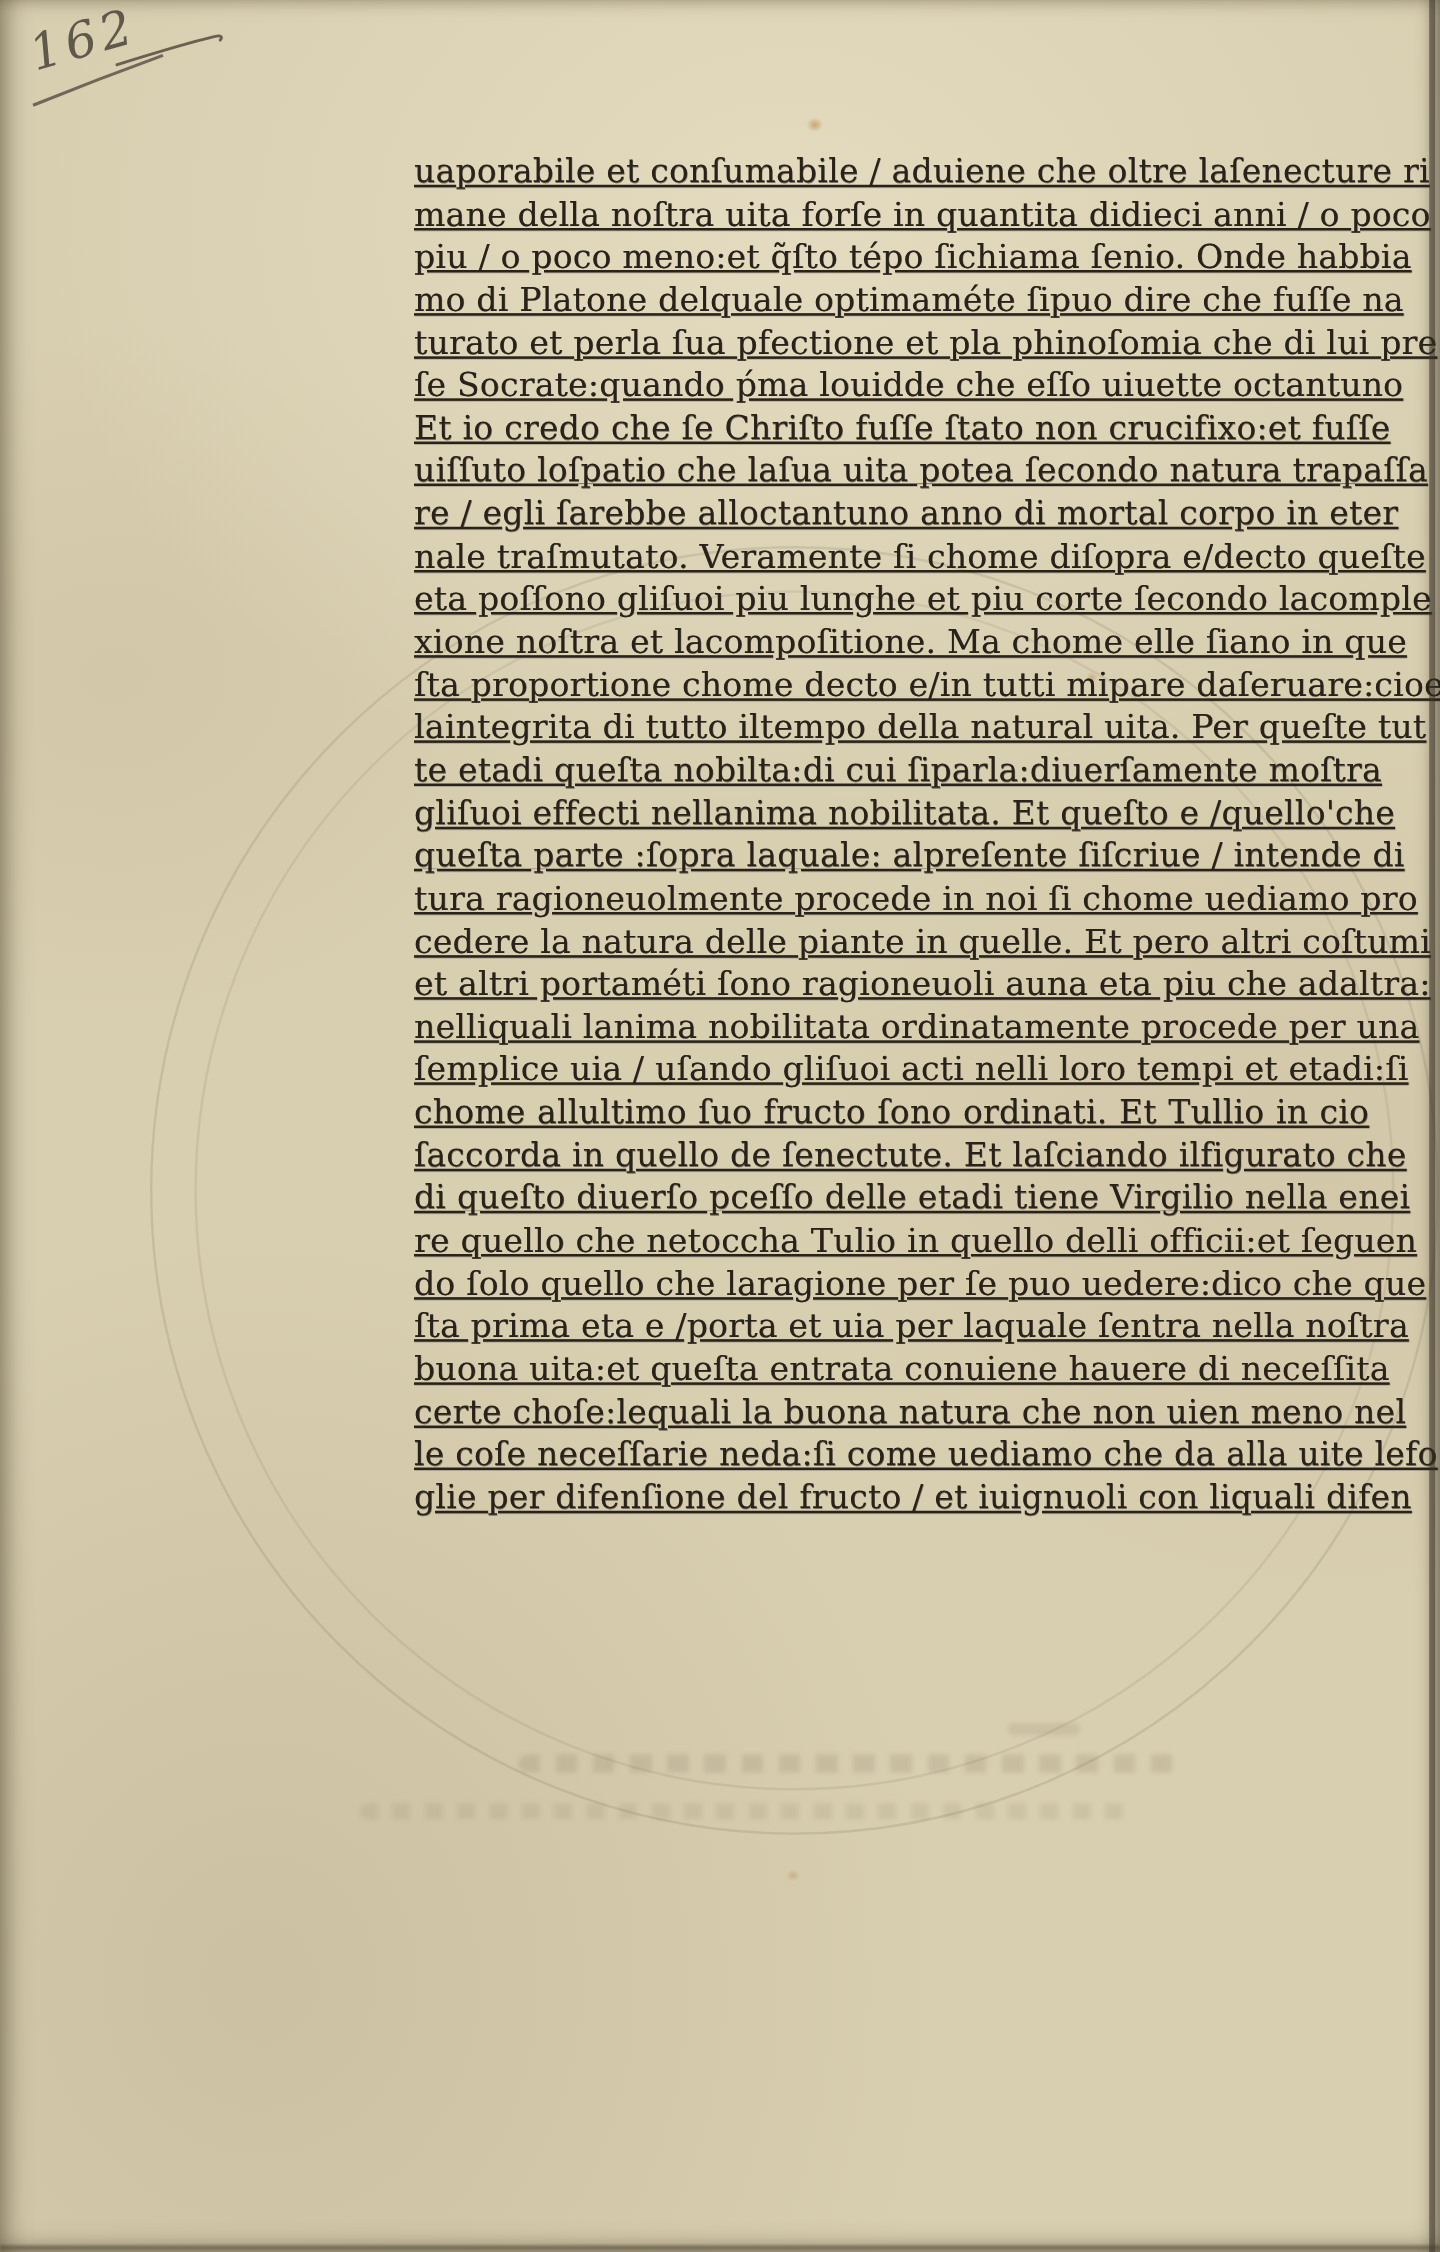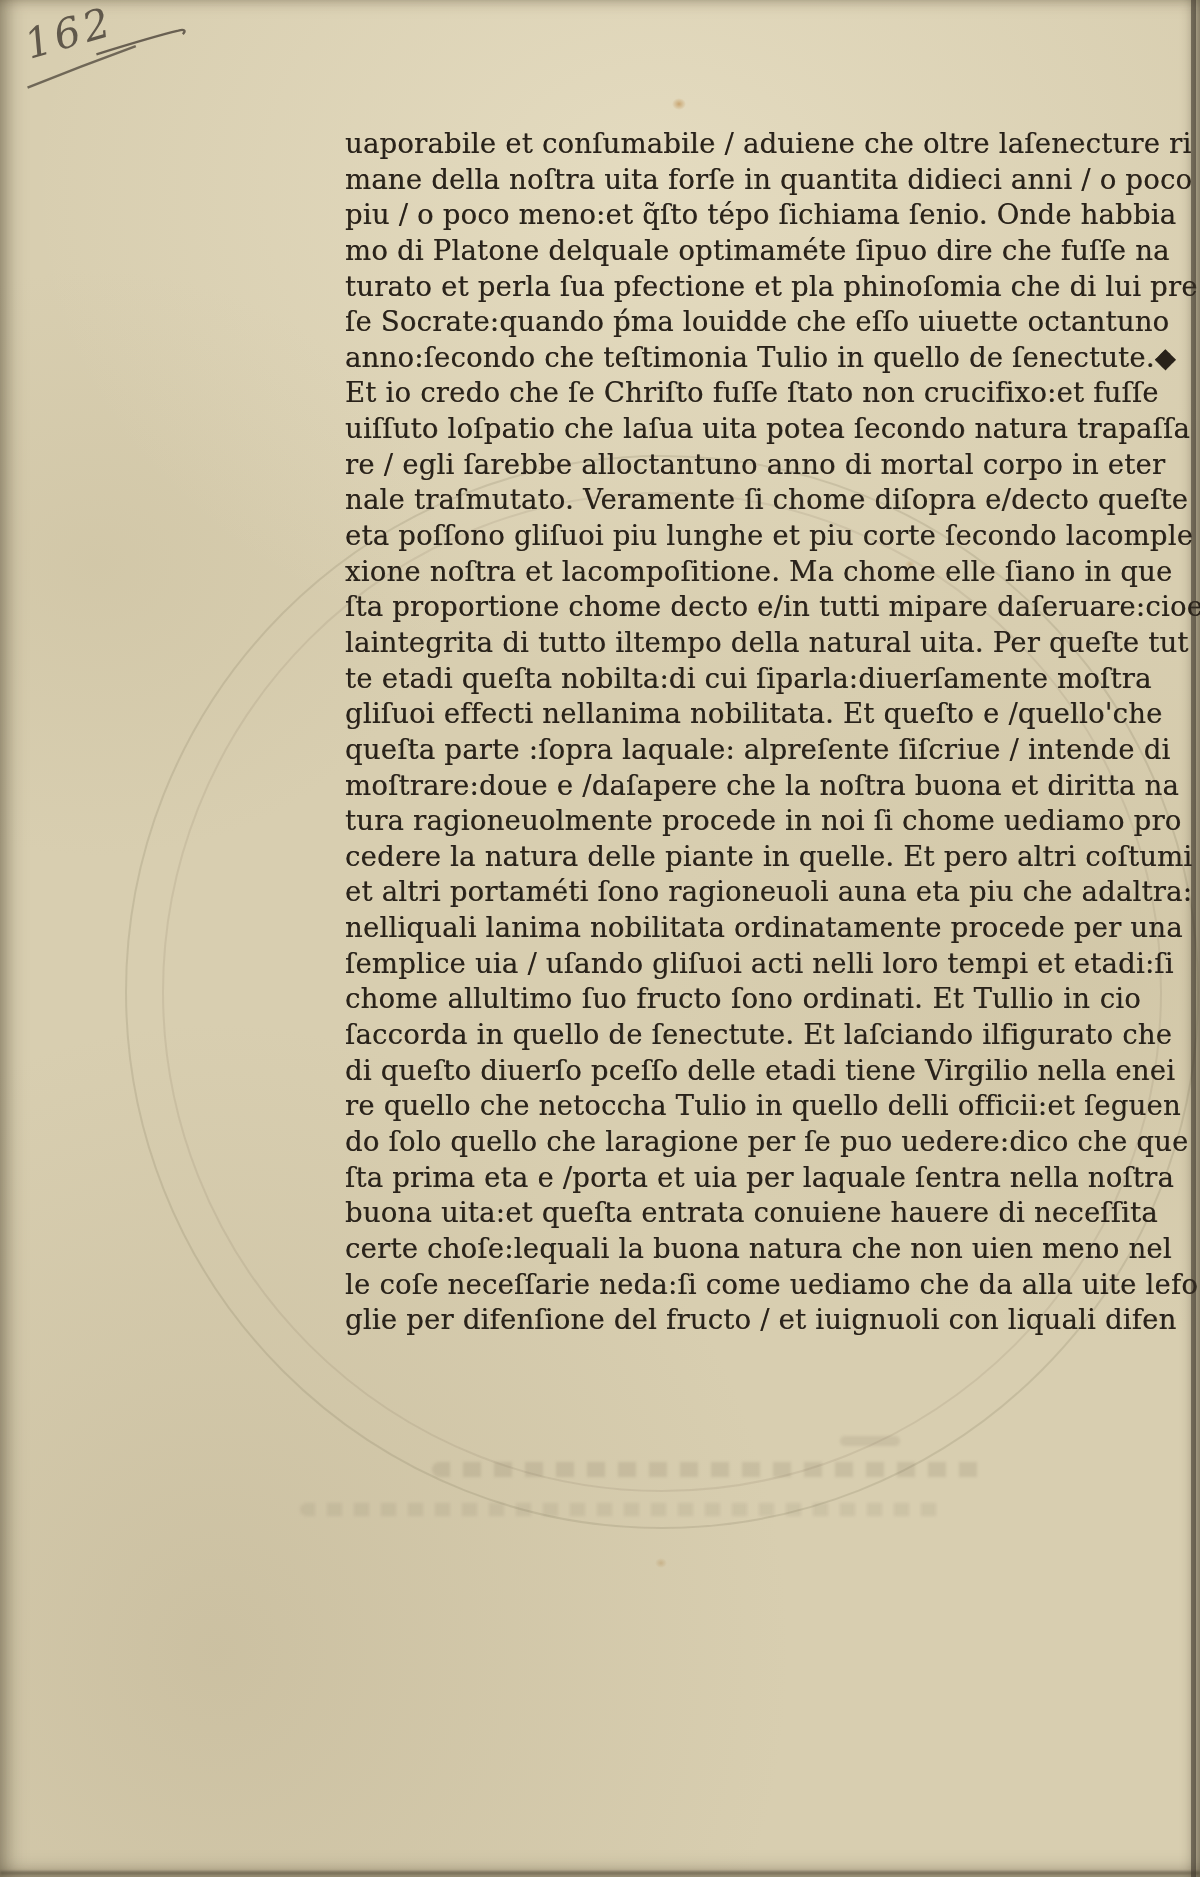--- a/index.html
+++ b/index.html
@@ -48,20 +48,21 @@
   .folio svg{position:absolute;left:0;top:0;overflow:visible;}
   .text-block{
     position:absolute;left:345px;top:126px;width:796px;
     color:#29221a;
   }
   .line{
     height:35.65px;line-height:35.65px;font-size:27.5px;
     letter-spacing:.2px;white-space:nowrap;
     text-align:justify;text-align-last:justify;
     text-shadow:.35px .35px .45px rgba(41,34,26,.55);
+    text-decoration:underline;
   }
   .ghost{position:absolute;filter:blur(1.6px);border-radius:8px;}
   .ghost1{left:432px;top:1462px;width:556px;height:15px;
     background:repeating-linear-gradient(90deg,rgba(124,111,87,.17) 0 18px,rgba(124,111,87,0) 18px 31px);}
   .ghost2{left:300px;top:1503px;width:648px;height:13px;
     background:repeating-linear-gradient(90deg,rgba(124,111,87,.12) 0 15px,rgba(124,111,87,0) 15px 27px);}
   .ghost3{left:840px;top:1436px;width:60px;height:10px;
     background:rgba(118,106,82,.14);}
 </style>
 </head>
@@ -85,33 +86,31 @@
     </svg>
   </div>
 
   <div class="text-block">
       <div class="line">uaporabile et conſumabile / aduiene che oltre laſenecture ri</div>
       <div class="line">mane della noſtra uita forſe in quantita didieci anni / o poco</div>
       <div class="line">piu / o poco meno:et q̃ſto tépo ſichiama ſenio. Onde habbia</div>
       <div class="line">mo di Platone delquale optimaméte ſipuo dire che fuſſe na</div>
       <div class="line">turato et perla ſua pfectione et pla phinoſomia che di lui pre</div>
       <div class="line">ſe Socrate:quando ṕma louidde che eſſo uiuette octantuno</div>
-      <div class="line">anno:ſecondo che teſtimonia Tulio in quello de ſenectute.◆</div>
       <div class="line">Et io credo che ſe Chriſto fuſſe ſtato non crucifixo:et fuſſe</div>
       <div class="line">uiſſuto loſpatio che laſua uita potea ſecondo natura trapaſſa</div>
       <div class="line">re / egli ſarebbe alloctantuno anno di mortal corpo in eter</div>
       <div class="line">nale traſmutato. Veramente ſi chome diſopra e/decto queſte</div>
       <div class="line">eta poſſono gliſuoi piu lunghe et piu corte ſecondo lacomple</div>
       <div class="line">xione noſtra et lacompoſitione. Ma chome elle ſiano in que</div>
       <div class="line">ſta proportione chome decto e/in tutti mipare daſeruare:cioe</div>
       <div class="line">laintegrita di tutto iltempo della natural uita. Per queſte tut</div>
       <div class="line">te etadi queſta nobilta:di cui ſiparla:diuerſamente moſtra</div>
       <div class="line">gliſuoi effecti nellanima nobilitata. Et queſto e /quello'che</div>
       <div class="line">queſta parte :ſopra laquale: alpreſente ſiſcriue / intende di</div>
-      <div class="line">moſtrare:doue e /daſapere che la noſtra buona et diritta na</div>
       <div class="line">tura ragioneuolmente procede in noi ſi chome uediamo pro</div>
       <div class="line">cedere la natura delle piante in quelle. Et pero altri coſtumi</div>
       <div class="line">et altri portaméti ſono ragioneuoli auna eta piu che adaltra:</div>
       <div class="line">nelliquali lanima nobilitata ordinatamente procede per una</div>
       <div class="line">ſemplice uia / uſando gliſuoi acti nelli loro tempi et etadi:ſi</div>
       <div class="line">chome allultimo ſuo fructo ſono ordinati. Et Tullio in cio</div>
       <div class="line">ſaccorda in quello de ſenectute. Et laſciando ilfigurato che</div>
       <div class="line">di queſto diuerſo pceſſo delle etadi tiene Virgilio nella enei</div>
       <div class="line">re quello che netoccha Tulio in quello delli officii:et ſeguen</div>
       <div class="line">do ſolo quello che laragione per ſe puo uedere:dico che que</div>

